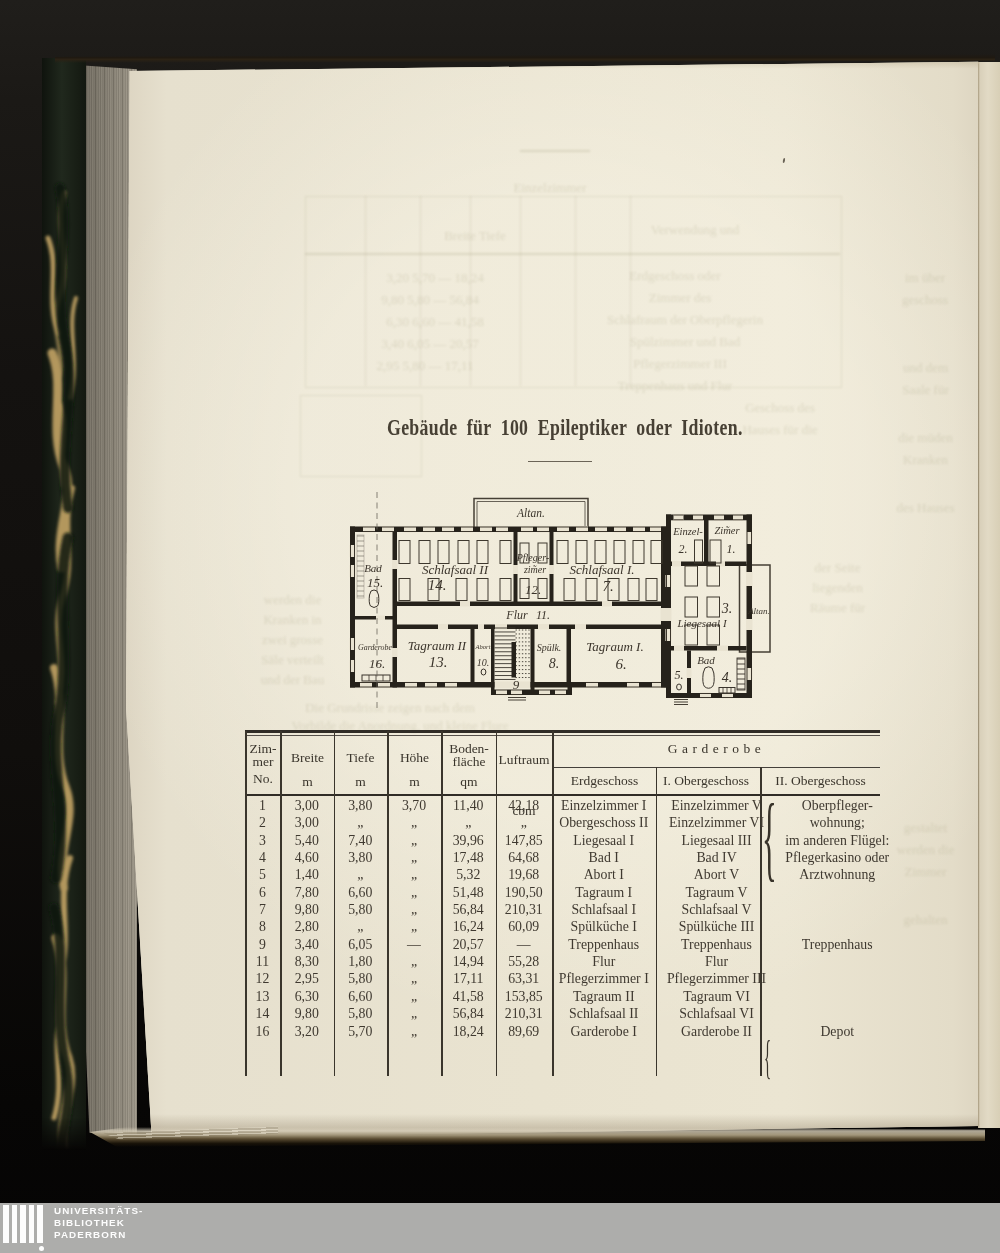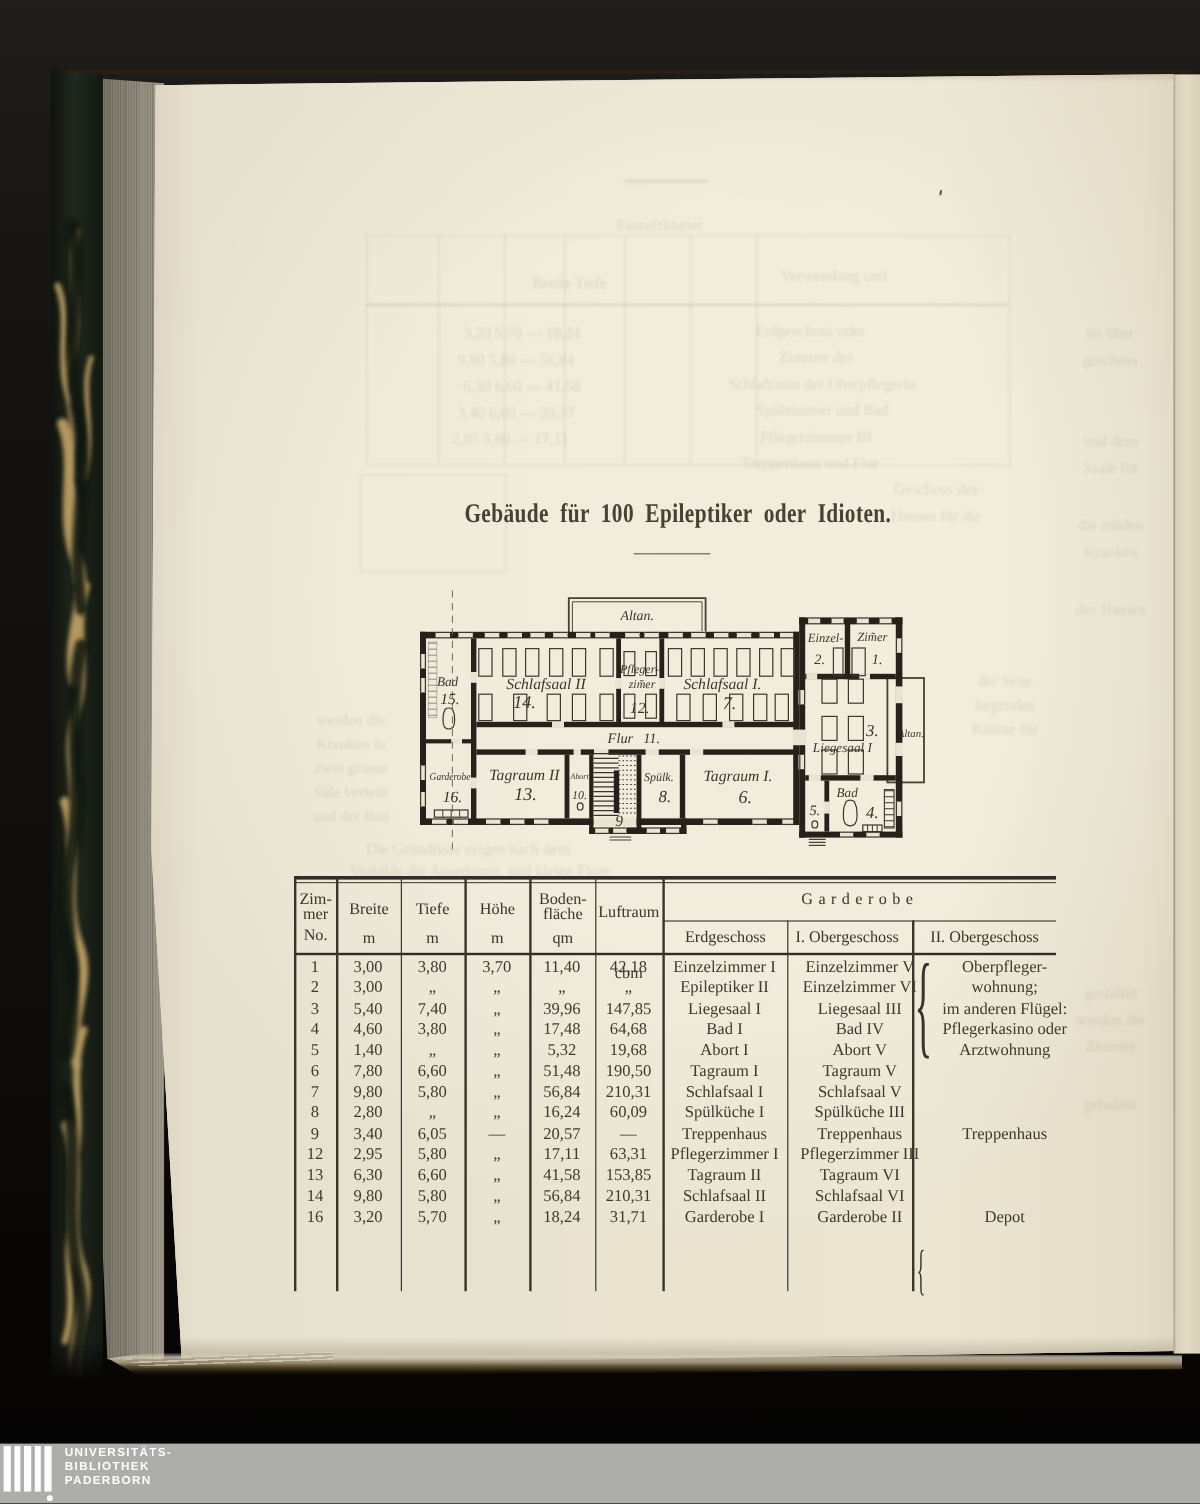--- a/index.html
+++ b/index.html
@@ -808,21 +808,21 @@
           <td class="c8">Einzelzimmer V</td>
           <td class="c9">Oberpfleger-</td>
         </tr>
 <tr>
           <td class="c1">2</td>
           <td class="c2">3,00</td>
           <td class="c3">„</td>
           <td class="c4">„</td>
           <td class="c5">„</td>
           <td class="c6">„</td>
-          <td class="c7">Epileptiker II</td>
+          <td class="c7">Obergeschoss II</td>
           <td class="c8">Einzelzimmer VI</td>
           <td class="c9">wohnung;</td>
         </tr>
 <tr>
           <td class="c1">3</td>
           <td class="c2">5,40</td>
           <td class="c3">7,40</td>
           <td class="c4">„</td>
           <td class="c5">39,96</td>
           <td class="c6">147,85</td>
@@ -890,20 +890,31 @@
           <td class="c2">3,40</td>
           <td class="c3">6,05</td>
           <td class="c4">—</td>
           <td class="c5">20,57</td>
           <td class="c6">—</td>
           <td class="c7">Treppenhaus</td>
           <td class="c8">Treppenhaus</td>
           <td class="c9">Treppenhaus</td>
         </tr>
 <tr>
+          <td class="c1">11</td>
+          <td class="c2">8,30</td>
+          <td class="c3">1,80</td>
+          <td class="c4">„</td>
+          <td class="c5">14,94</td>
+          <td class="c6">55,28</td>
+          <td class="c7">Flur</td>
+          <td class="c8">Flur</td>
+          <td class="c9"></td>
+        </tr>
+<tr>
           <td class="c1">12</td>
           <td class="c2">2,95</td>
           <td class="c3">5,80</td>
           <td class="c4">„</td>
           <td class="c5">17,11</td>
           <td class="c6">63,31</td>
           <td class="c7">Pflegerzimmer I</td>
           <td class="c8">Pflegerzimmer III</td>
           <td class="c9"></td>
         </tr>
@@ -928,21 +939,21 @@
           <td class="c7">Schlafsaal II</td>
           <td class="c8">Schlafsaal VI</td>
           <td class="c9"></td>
         </tr>
 <tr>
           <td class="c1">16</td>
           <td class="c2">3,20</td>
           <td class="c3">5,70</td>
           <td class="c4">„</td>
           <td class="c5">18,24</td>
-          <td class="c6">31,71</td>
+          <td class="c6">89,69</td>
           <td class="c7">Garderobe I</td>
           <td class="c8">Garderobe II</td>
           <td class="c9">Depot</td>
         </tr>
 </tbody>
     </table>
 
 <div class="brace" style="left:762px;top:796px;font-size:96px">{</div>
 
 <div class="brace" style="left:764px;top:1038px;font-size:46px">{</div>

